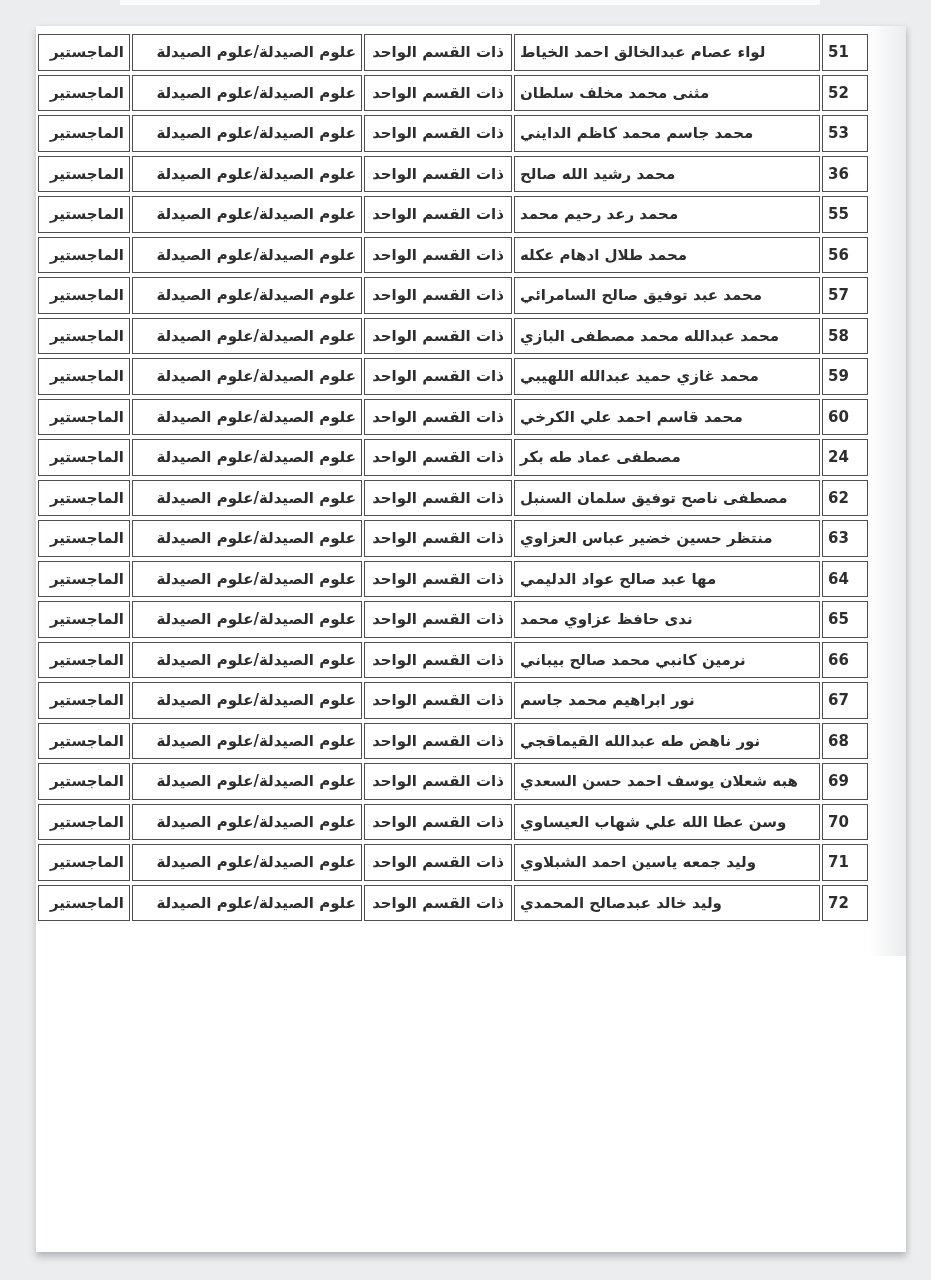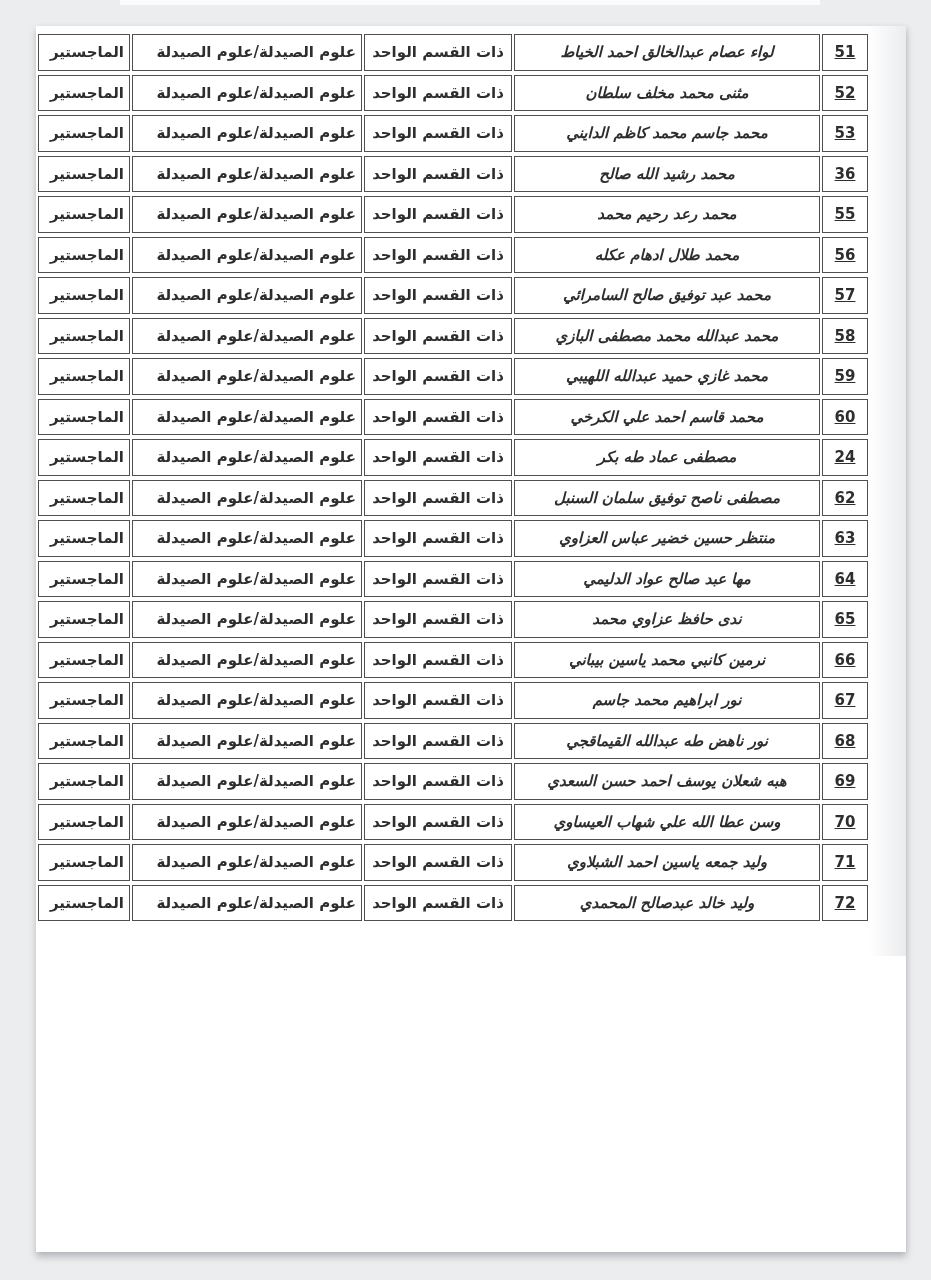--- a/index.html
+++ b/index.html
@@ -59,22 +59,22 @@
     border: 1.5px solid #4F4F4F;
     height: 34.5px;
     padding: 0 5px;
     font-size: 15px;
     font-weight: bold;
     color: #2E2E2E;
     vertical-align: middle;
     white-space: nowrap;
     overflow: hidden;
   }
-  td.c-no     { width: 34px;  text-align: center; font-size: 14.5px; text-decoration: underline; }
-  td.c-name   { width: 294px; text-align: center; font-style: italic; }
+  td.c-no     { width: 34px;  text-align: left; font-size: 14.5px; }
+  td.c-name   { width: 294px; text-align: left; }
   td.c-section{ width: 136px; text-align: center; font-size: 14.5px; }
   td.c-major  { width: 218px; text-align: right; font-size: 14.5px; }
   td.c-degree { width: 80px;  text-align: right; font-size: 14.5px; margin-left: 12px; }
 </style>
 </head>
 <body>
 
 <div class="stage">
   <div class="backdrop"></div>
   <div class="top-sliver"></div>
@@ -199,21 +199,21 @@
   <tr>
     <td class="c-no">65</td>
     <td class="c-name">ندى حافظ عزاوي محمد</td>
     <td class="c-section">ذات القسم الواحد</td>
     <td class="c-major">علوم الصيدلة/علوم الصيدلة</td>
     <td class="c-degree">الماجستير</td>
   </tr>
 
   <tr>
     <td class="c-no">66</td>
-    <td class="c-name">نرمين كانبي محمد ياسين بيباني</td>
+    <td class="c-name">نرمين كانبي محمد صالح بيباني</td>
     <td class="c-section">ذات القسم الواحد</td>
     <td class="c-major">علوم الصيدلة/علوم الصيدلة</td>
     <td class="c-degree">الماجستير</td>
   </tr>
 
   <tr>
     <td class="c-no">67</td>
     <td class="c-name">نور ابراهيم محمد جاسم</td>
     <td class="c-section">ذات القسم الواحد</td>
     <td class="c-major">علوم الصيدلة/علوم الصيدلة</td>

